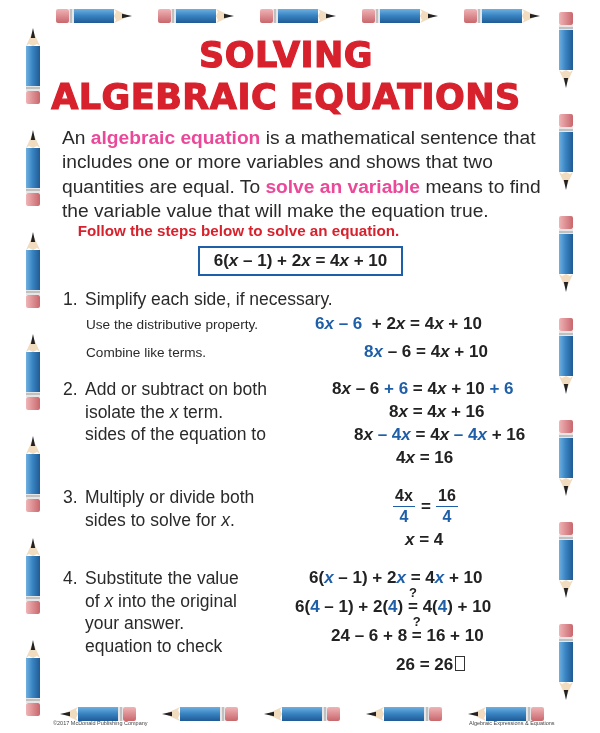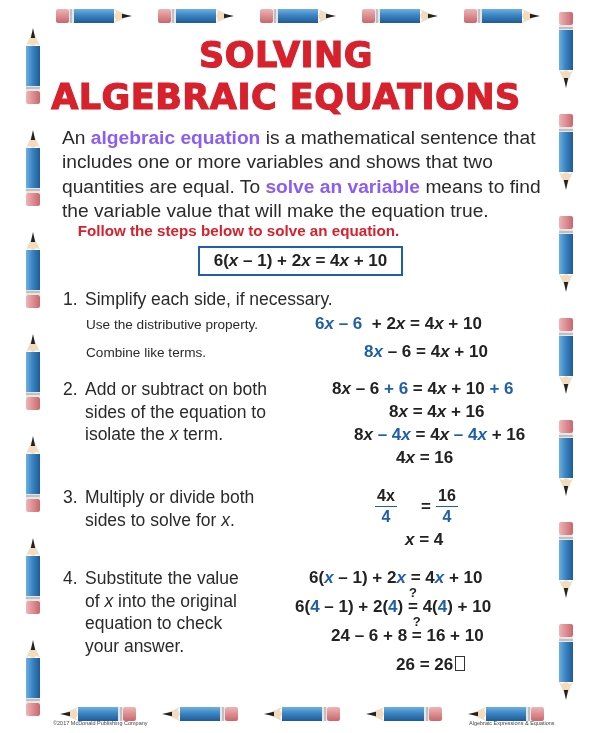--- a/index.html
+++ b/index.html
@@ -17,21 +17,21 @@
       color: #d7212c; font-family: "DejaVu Sans", sans-serif; font-weight: bold;
       font-size: 35px; line-height: 42px; letter-spacing: 0.5px;
       -webkit-text-stroke: 1.2px #d7212c;
     }
 
     
     .intro {
       position: absolute; left: 62px; top: 126px; width: 490px;
       font-size: 19.2px; line-height: 24.3px; color: #2a2a2a;
     }
-    .intro b { font-weight: bold; color: #8b5cf6; }
+    .intro b { font-weight: bold; color: #ec4899; }
 
     .follow {
       position: absolute; left: 0; top: 222px; width: 477px; text-align: center;
       color: #d7212c; font-weight: bold; font-size: 15.2px;
     }
 
     .eq-box {
       position: absolute; left: 198px; top: 246px; width: 205px; height: 30px;
       border: 2px solid #1f5fa8; text-align: center;
       font-weight: bold; font-size: 17px; line-height: 26px; color: #222;
@@ -246,48 +246,48 @@
 <div class="step-label" style="top:288px;">
   <span class="num">1.</span><span>Simplify each side, if necessary.</span>
 </div>
 <div class="sub-label" style="top:317px;">Use the distributive property.</div>
 <div class="math" style="left:315px;top:314px;"><span class="blue">6<i>x</i> – 6</span>&nbsp; + 2<i>x</i> = 4<i>x</i> + 10</div>
 <div class="sub-label" style="top:345px;">Combine like terms.</div>
 <div class="math" style="left:364px;top:342px;"><span class="blue">8<i>x</i></span> – 6 = 4<i>x</i> + 10</div>
 
 <div class="step-label" style="top:378px;">
   <span class="num">2.</span><span>Add or subtract on both</span>
+  <span class="cont">isolate the <i>x</i> term.</span>
   <span class="cont">sides of the equation to</span>
-  <span class="cont">isolate the <i>x</i> term.</span>
 </div>
 <div class="math" style="left:332px;top:379px;">8<i>x</i> – 6 <span class="blue">+ 6</span> = 4<i>x</i> + 10 <span class="blue">+ 6</span></div>
 <div class="math" style="left:389px;top:402px;">8<i>x</i> = 4<i>x</i> + 16</div>
 <div class="math" style="left:354px;top:425px;">8<i>x</i> <span class="blue">– 4<i>x</i></span> = 4<i>x</i> <span class="blue">– 4<i>x</i></span> + 16</div>
 <div class="math" style="left:396px;top:448px;">4<i>x</i> = 16</div>
 
 <div class="step-label" style="top:486px;">
   <span class="num">3.</span><span>Multiply or divide both</span>
   <span class="cont">sides to solve for <i>x</i>.</span>
 </div>
-<div class="frac" style="left:375px;top:486px;text-align:center;">
+<div class="frac" style="left:393px;top:486px;text-align:center;">
   <span class="top"><span>4x</span></span>
   <span class="bot">4</span>
 </div>
 <div class="math" style="left:421px;top:497px;">=</div>
 <div class="frac" style="left:436px;top:486px;">
   <span class="top"><span>16</span></span>
   <span class="bot">4</span>
 </div>
 <div class="math" style="left:405px;top:530px;"><i>x</i> = 4</div>
 
 <div class="step-label" style="top:567px;">
   <span class="num">4.</span><span>Substitute the value</span>
   <span class="cont">of <i>x</i> into the original</span>
+  <span class="cont">your answer.</span>
   <span class="cont">equation to check</span>
-  <span class="cont">your answer.</span>
 </div>
 <div class="math" style="left:309px;top:568px;">6(<span class="blue"><i>x</i></span> – 1) + 2<span class="blue"><i>x</i></span> = 4<span class="blue"><i>x</i></span> + 10</div>
 <div class="math" style="left:295px;top:597px;">6(<span class="blue">4</span> – 1) + 2(<span class="blue">4</span>) <span class="qeq"><span class="q">?</span>=</span> 4(<span class="blue">4</span>) + 10</div>
 <div class="math" style="left:331px;top:626px;">24 – 6 + 8 <span class="qeq"><span class="q">?</span>=</span> 16 + 10</div>
 <div class="math" style="left:396px;top:655px;"><span>26 = 26</span><span class="checkbox-glyph"></span></div>
 
 <div class="footer-left">©2017 McDonald Publishing Company</div>
 <div class="footer-right">Algebraic Expressions &amp; Equations</div>
 
 </body></html>

